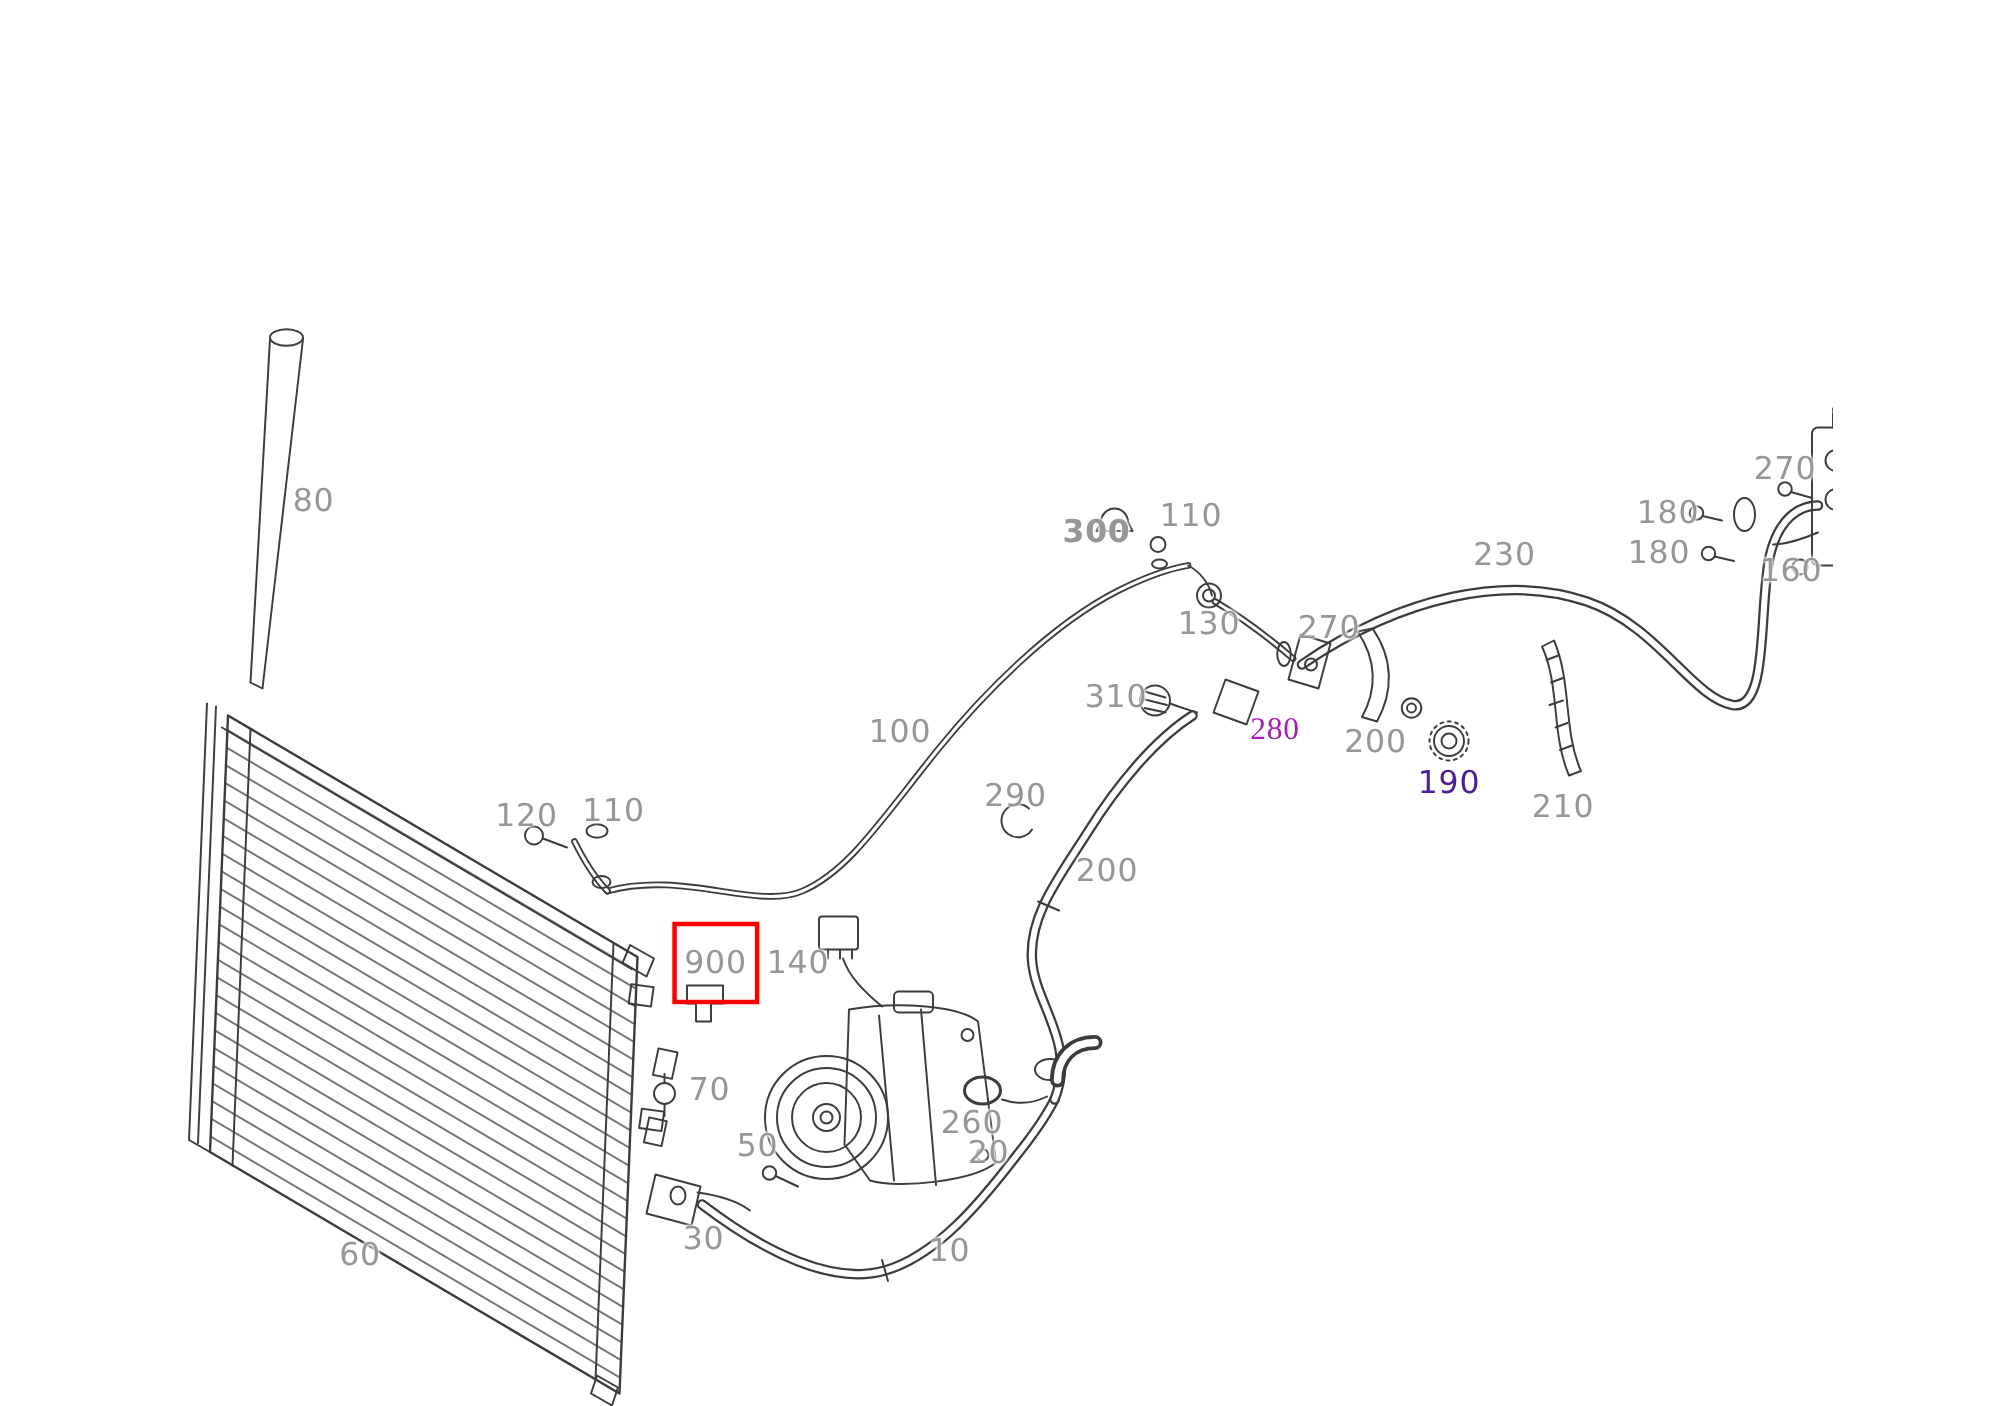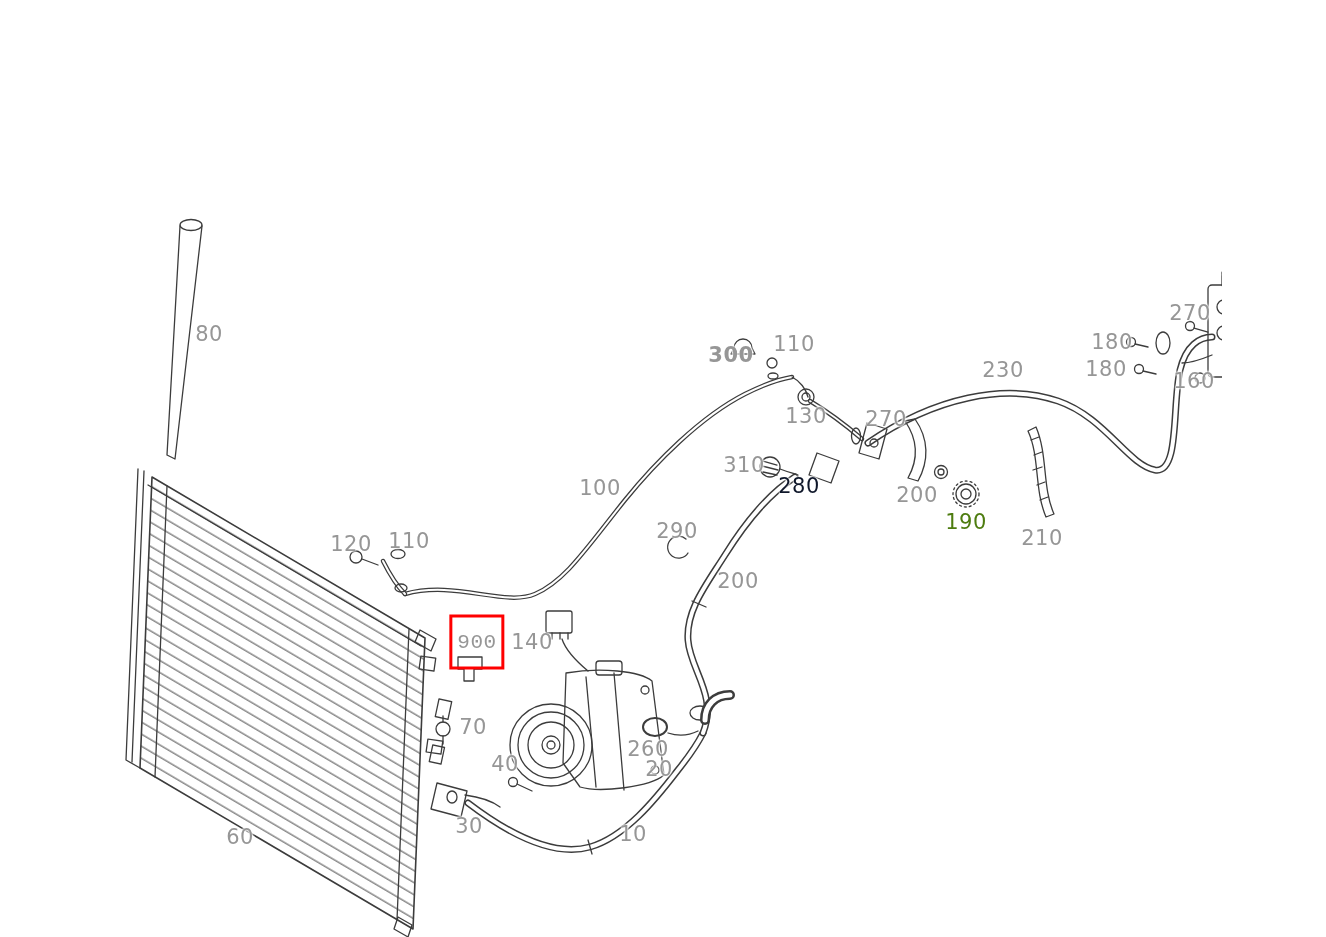--- a/index.html
+++ b/index.html
@@ -28,21 +28,20 @@
     line-height: 1;
     letter-spacing: 0.5px;
     white-space: nowrap;
     text-shadow: 0 0 3px #fff, 0 0 3px #fff, 0 0 2px #fff;
     cursor: pointer;
     user-select: none;
   }
   .part-label.highlighted {
     border: 3px solid #ff0000;
     padding: 14px 5px;
-    font-family: Liberation Mono, monospace;
   }
 </style>
 </head>
 <body>
 
 <div class="canvas">
 
   <svg class="artwork" width="1326" height="937" viewBox="0 0 1326 937" xmlns="http://www.w3.org/2000/svg">
     <defs>
       <pattern id="fins" width="14" height="10.4" patternUnits="userSpaceOnUse" patternTransform="rotate(30.5)">
@@ -228,32 +227,32 @@
       <div class="part-label" style="left: 794px; top: 299px; color: rgb(150, 150, 150);">110</div>
       <div class="part-label" style="left: 1190px; top: 268px; color: rgb(150, 150, 150);">270</div>
       <div class="part-label" style="left: 1112px; top: 297px; color: rgb(150, 150, 150);">180</div>
       <div class="part-label" style="left: 1106px; top: 324px; color: rgb(150, 150, 150);">180</div>
       <div class="part-label" style="left: 1194px; top: 336px; color: rgb(150, 150, 150);">160</div>
       <div class="part-label" style="left: 1003px; top: 325px; color: rgb(150, 150, 150);">230</div>
       <div class="part-label" style="left: 806px; top: 371px; color: rgb(150, 150, 150);">130</div>
       <div class="part-label" style="left: 886px; top: 374px; color: rgb(150, 150, 150);">270</div>
       <div class="part-label" style="left: 744px; top: 420px; color: rgb(150, 150, 150);">310</div>
       <div class="part-label" style="left: 600px; top: 443px; color: rgb(150, 150, 150);">100</div>
-      <div class="part-label" style="left: 799px; top: 441px; color: #0f172a;">280</div>
+      <div class="part-label" style="left: 850px; top: 441px; color: #a21caf; font-family: Liberation Serif, serif;">280</div>
       <div class="part-label" style="left: 917px; top: 450px; color: rgb(150, 150, 150);">200</div>
-      <div class="part-label" style="left: 966px; top: 477px; color: #4d7c0f;">190</div>
+      <div class="part-label" style="left: 966px; top: 477px; color: #4c1d95;">190</div>
       <div class="part-label" style="left: 677px; top: 486px; color: rgb(150, 150, 150);">290</div>
       <div class="part-label" style="left: 1042px; top: 493px; color: rgb(150, 150, 150);">210</div>
       <div class="part-label" style="left: 351px; top: 499px; color: rgb(150, 150, 150);">120</div>
       <div class="part-label" style="left: 409px; top: 496px; color: rgb(150, 150, 150);">110</div>
       <div class="part-label" style="left: 738px; top: 536px; color: rgb(150, 150, 150);">200</div>
       <div class="part-label highlighted" style="left: 477px; top: 597px; color: rgb(150, 150, 150); border-color: rgb(255, 0, 0);">900</div>
       <div class="part-label" style="left: 532px; top: 597px; color: rgb(150, 150, 150);">140</div>
       <div class="part-label" style="left: 473px; top: 682px; color: rgb(150, 150, 150); text-align: center;">70</div>
-      <div class="part-label" style="left: 505px; top: 719px; color: rgb(150, 150, 150);">40</div>
+      <div class="part-label" style="left: 505px; top: 719px; color: rgb(150, 150, 150);">50</div>
       <div class="part-label" style="left: 648px; top: 704px; color: rgb(150, 150, 150);">260</div>
       <div class="part-label" style="left: 659px; top: 724px; color: rgb(150, 150, 150);">20</div>
       <div class="part-label" style="left: 469px; top: 781px; color: rgb(150, 150, 150);">30</div>
       <div class="part-label" style="left: 633px; top: 789px; color: rgb(150, 150, 150);">10</div>
       <div class="part-label" style="left: 240px; top: 792px; color: rgb(150, 150, 150);">60</div>
     </div>
 
 </div>
 
 </body></html>

